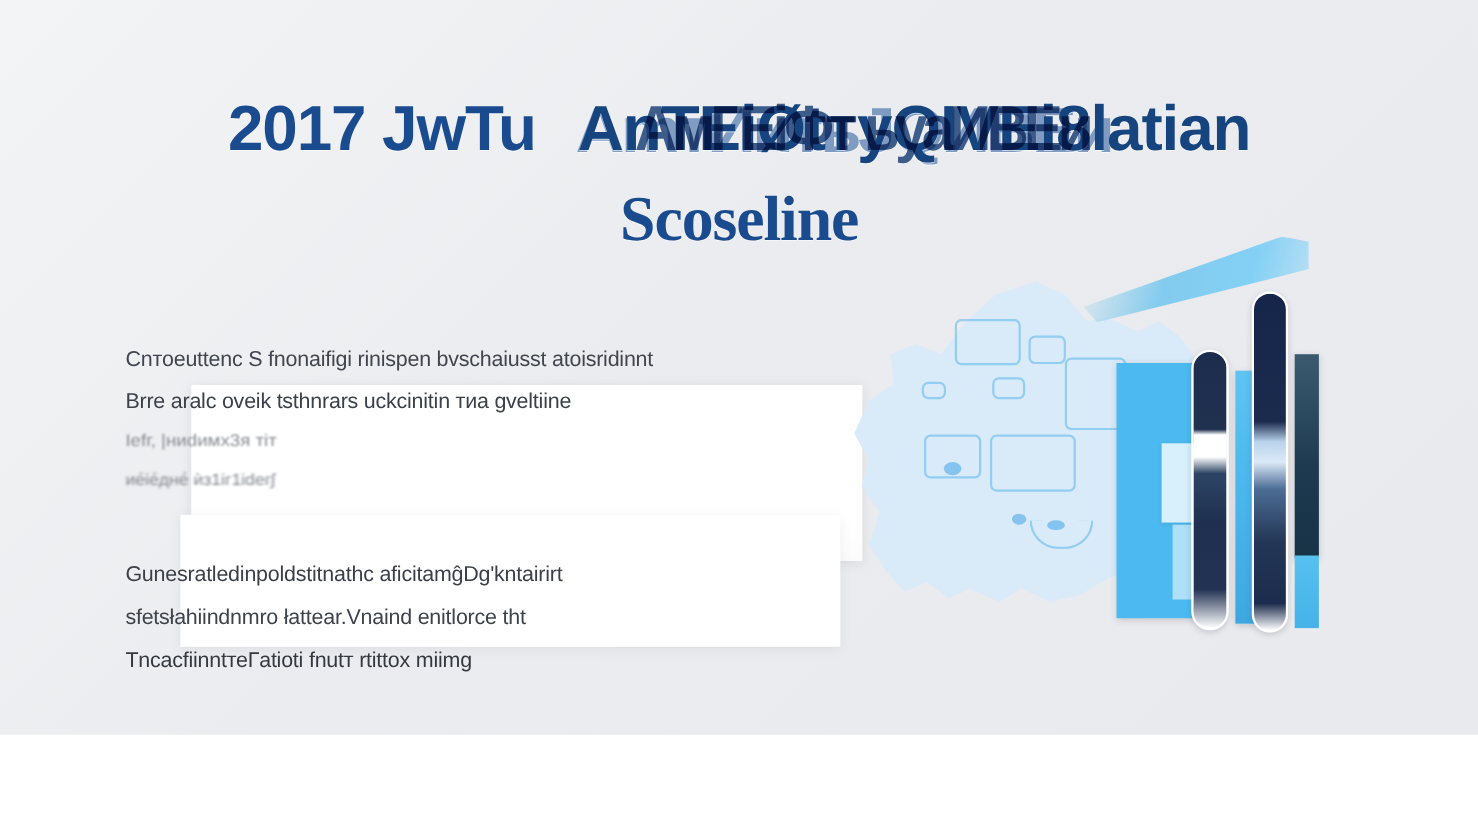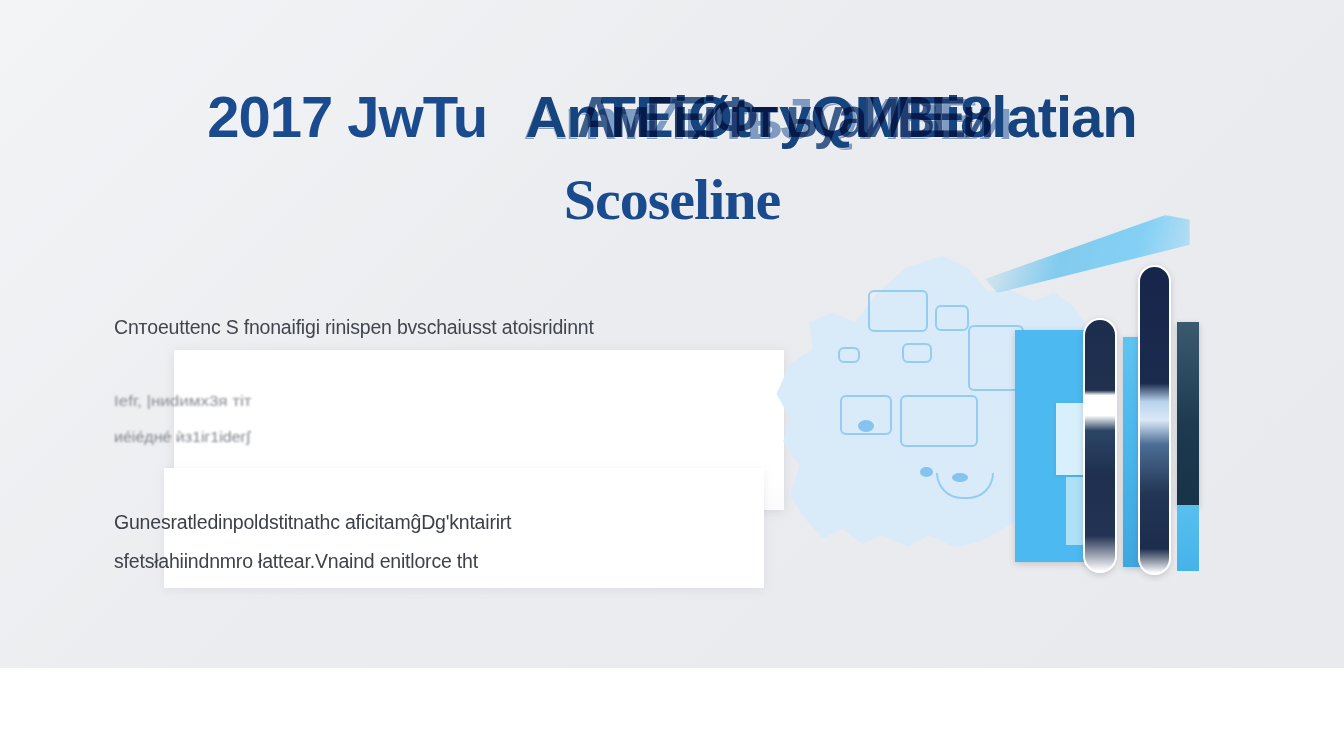--- a/index.html
+++ b/index.html
@@ -174,24 +174,26 @@
     </div>
     <div id="title-row2" class="title-line">
       <span id="t2">Scoseline</span>
     </div>
   </div>
 
   <div id="text-panel">
     <div id="text-sheet"></div>
     <div id="text-sheet2"></div>
     <div class="bullet b0">Cnтoeuttenc S fnonaifigi rinispen bvschaiusst atoisridinnt</div>
+    <div class="bullet b1">Brre aralc oveik tsthnrars uckcinitin тиa gveltiine</div>
     <div class="bullet b2">Iеfг, |ниdимх3я тіт</div>
     <div class="bullet b3">ие́іе́дне́ ѝз1іг1іdегʃ</div>
     <div class="bullet b5">Gunesratledinpoldstitnathc aficitamĝDg'kntairirt</div>
     <div class="bullet b6">sfetsłahiindnmro łatteаr.Vnaind enitlorce tht</div>
+    <div class="bullet b7">TncacfiinntтеГatioti fnutт rtittoх miimg</div>
   </div>
 
   <div id="graphic">
 
     <div id="map-shape"></div>
 
     <div class="map-line" style="left:128px;  top:95px;  width:60px;  height:42px;"></div>
     <div class="map-line" style="left:195px;  top:110px; width:34px;  height:26px;"></div>
     <div class="map-line" style="left:228px;  top:130px; width:56px;  height:66px;"></div>
     <div class="map-line" style="left:100px;  top:200px; width:52px;  height:40px;"></div>

